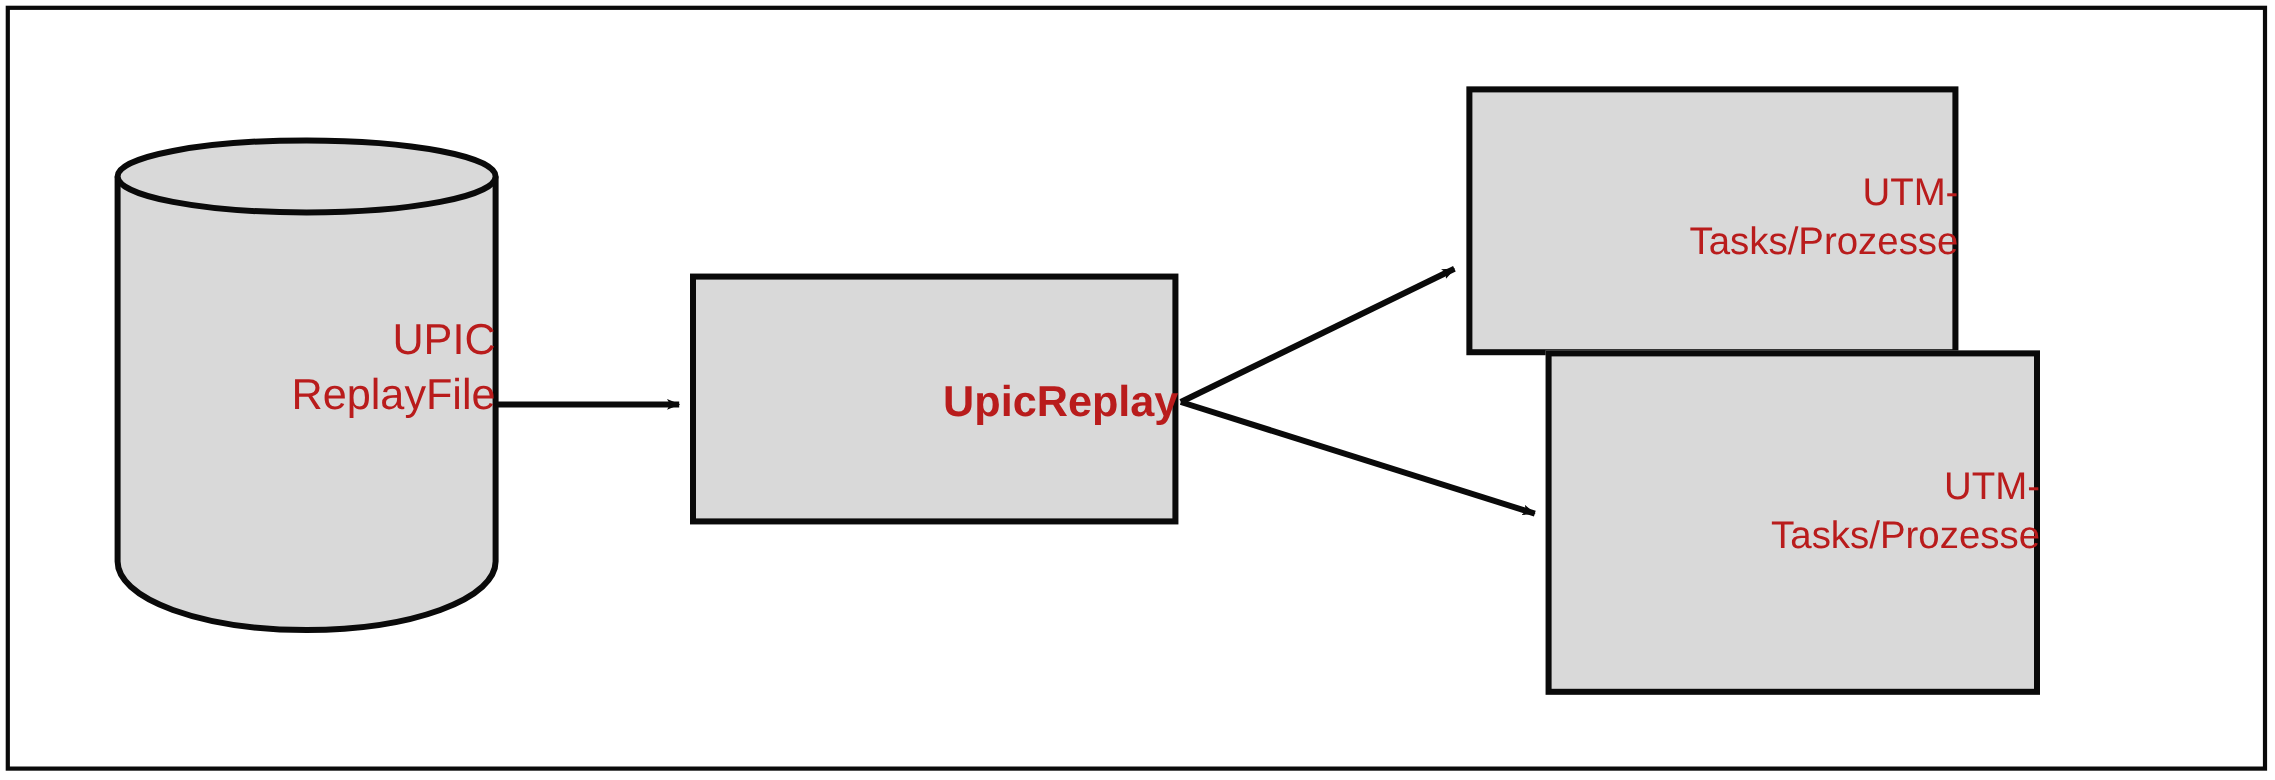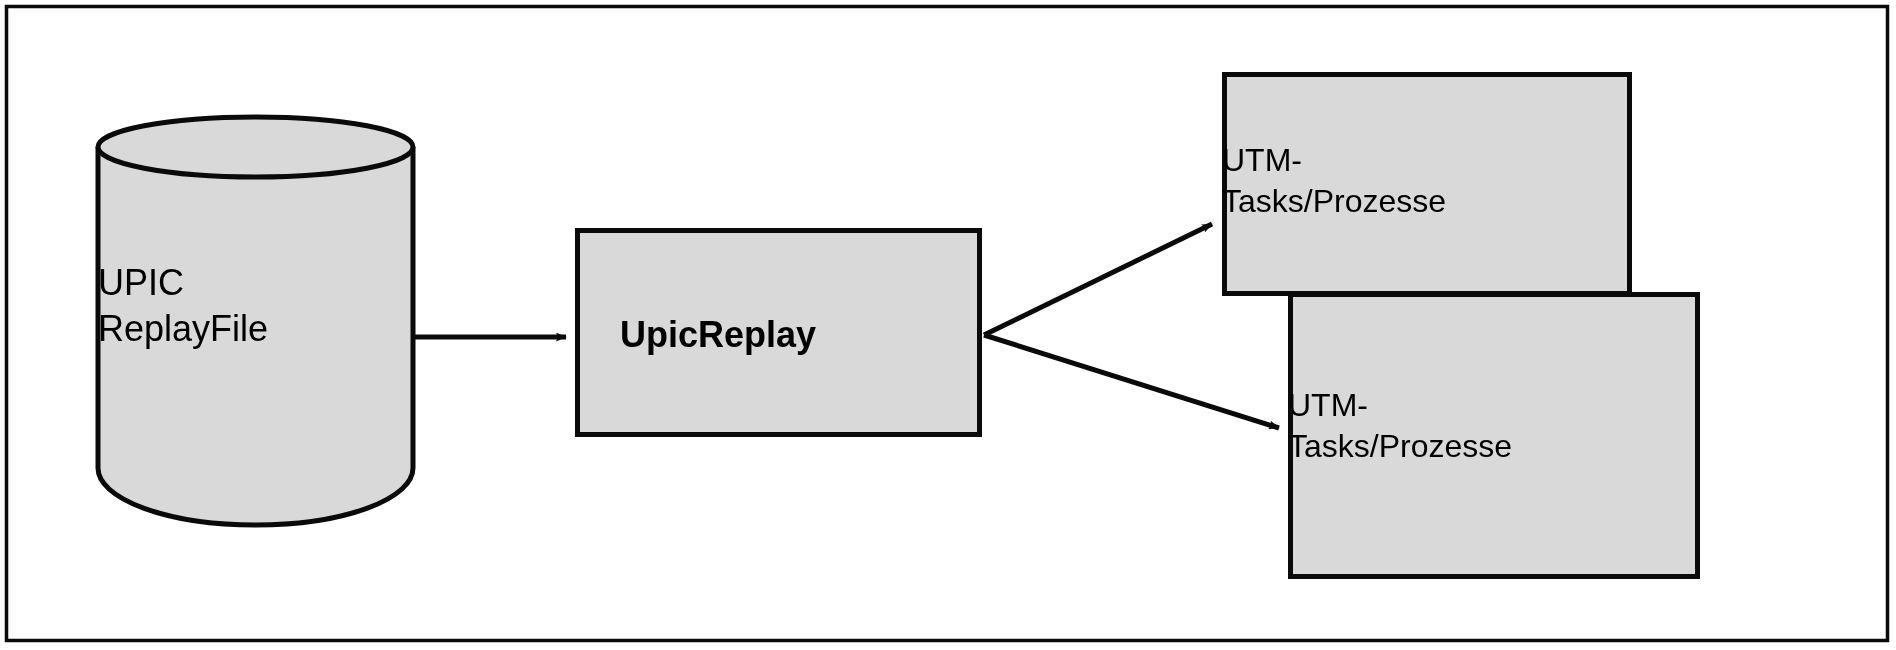--- a/index.html
+++ b/index.html
@@ -33,22 +33,22 @@
     stroke: #0a0a0a;
     fill: none;
   }
   .frame-rect {
     fill: none;
     stroke: #0a0a0a;
     stroke-width: 3.5;
   }
   .node-label {
     position: absolute;
-    text-align: left;
-    color: #000000;
+    text-align: right;
+    color: #b91c1c;
     font-family: "Liberation Sans", sans-serif;
     line-height: 1.28;
     white-space: pre-line;
     pointer-events: none;
     user-select: none;
   }
   .label-cylinder {
     font-size: 36px;
     font-weight: 400;
   }
@@ -115,21 +115,21 @@
     <g>
       <rect class="shape-fill" x="1288" y="292" width="412" height="287"></rect>
       <rect class="shape-stroke" stroke-width="5" x="1290.5" y="294.5" width="407" height="282"></rect>
     </g>
 
   </svg>
 
   <div class="node-label label-cylinder" style="left:98px; top:260px; width:315px;">UPIC
 ReplayFile</div>
 
-  <div class="node-label label-process" style="left:575px; top:312px; width:407px;padding-left:45px;">UpicReplay</div>
+  <div class="node-label label-process" style="left:575px; top:312px; width:407px;">UpicReplay</div>
 
   <div class="node-label label-utm" style="left:1222px; top:140px; width:410px;">UTM-
 Tasks/Prozesse</div>
 
   <div class="node-label label-utm" style="left:1288px; top:385px; width:412px;">UTM-
 Tasks/Prozesse</div>
 
 </div>
 
 </body></html>

